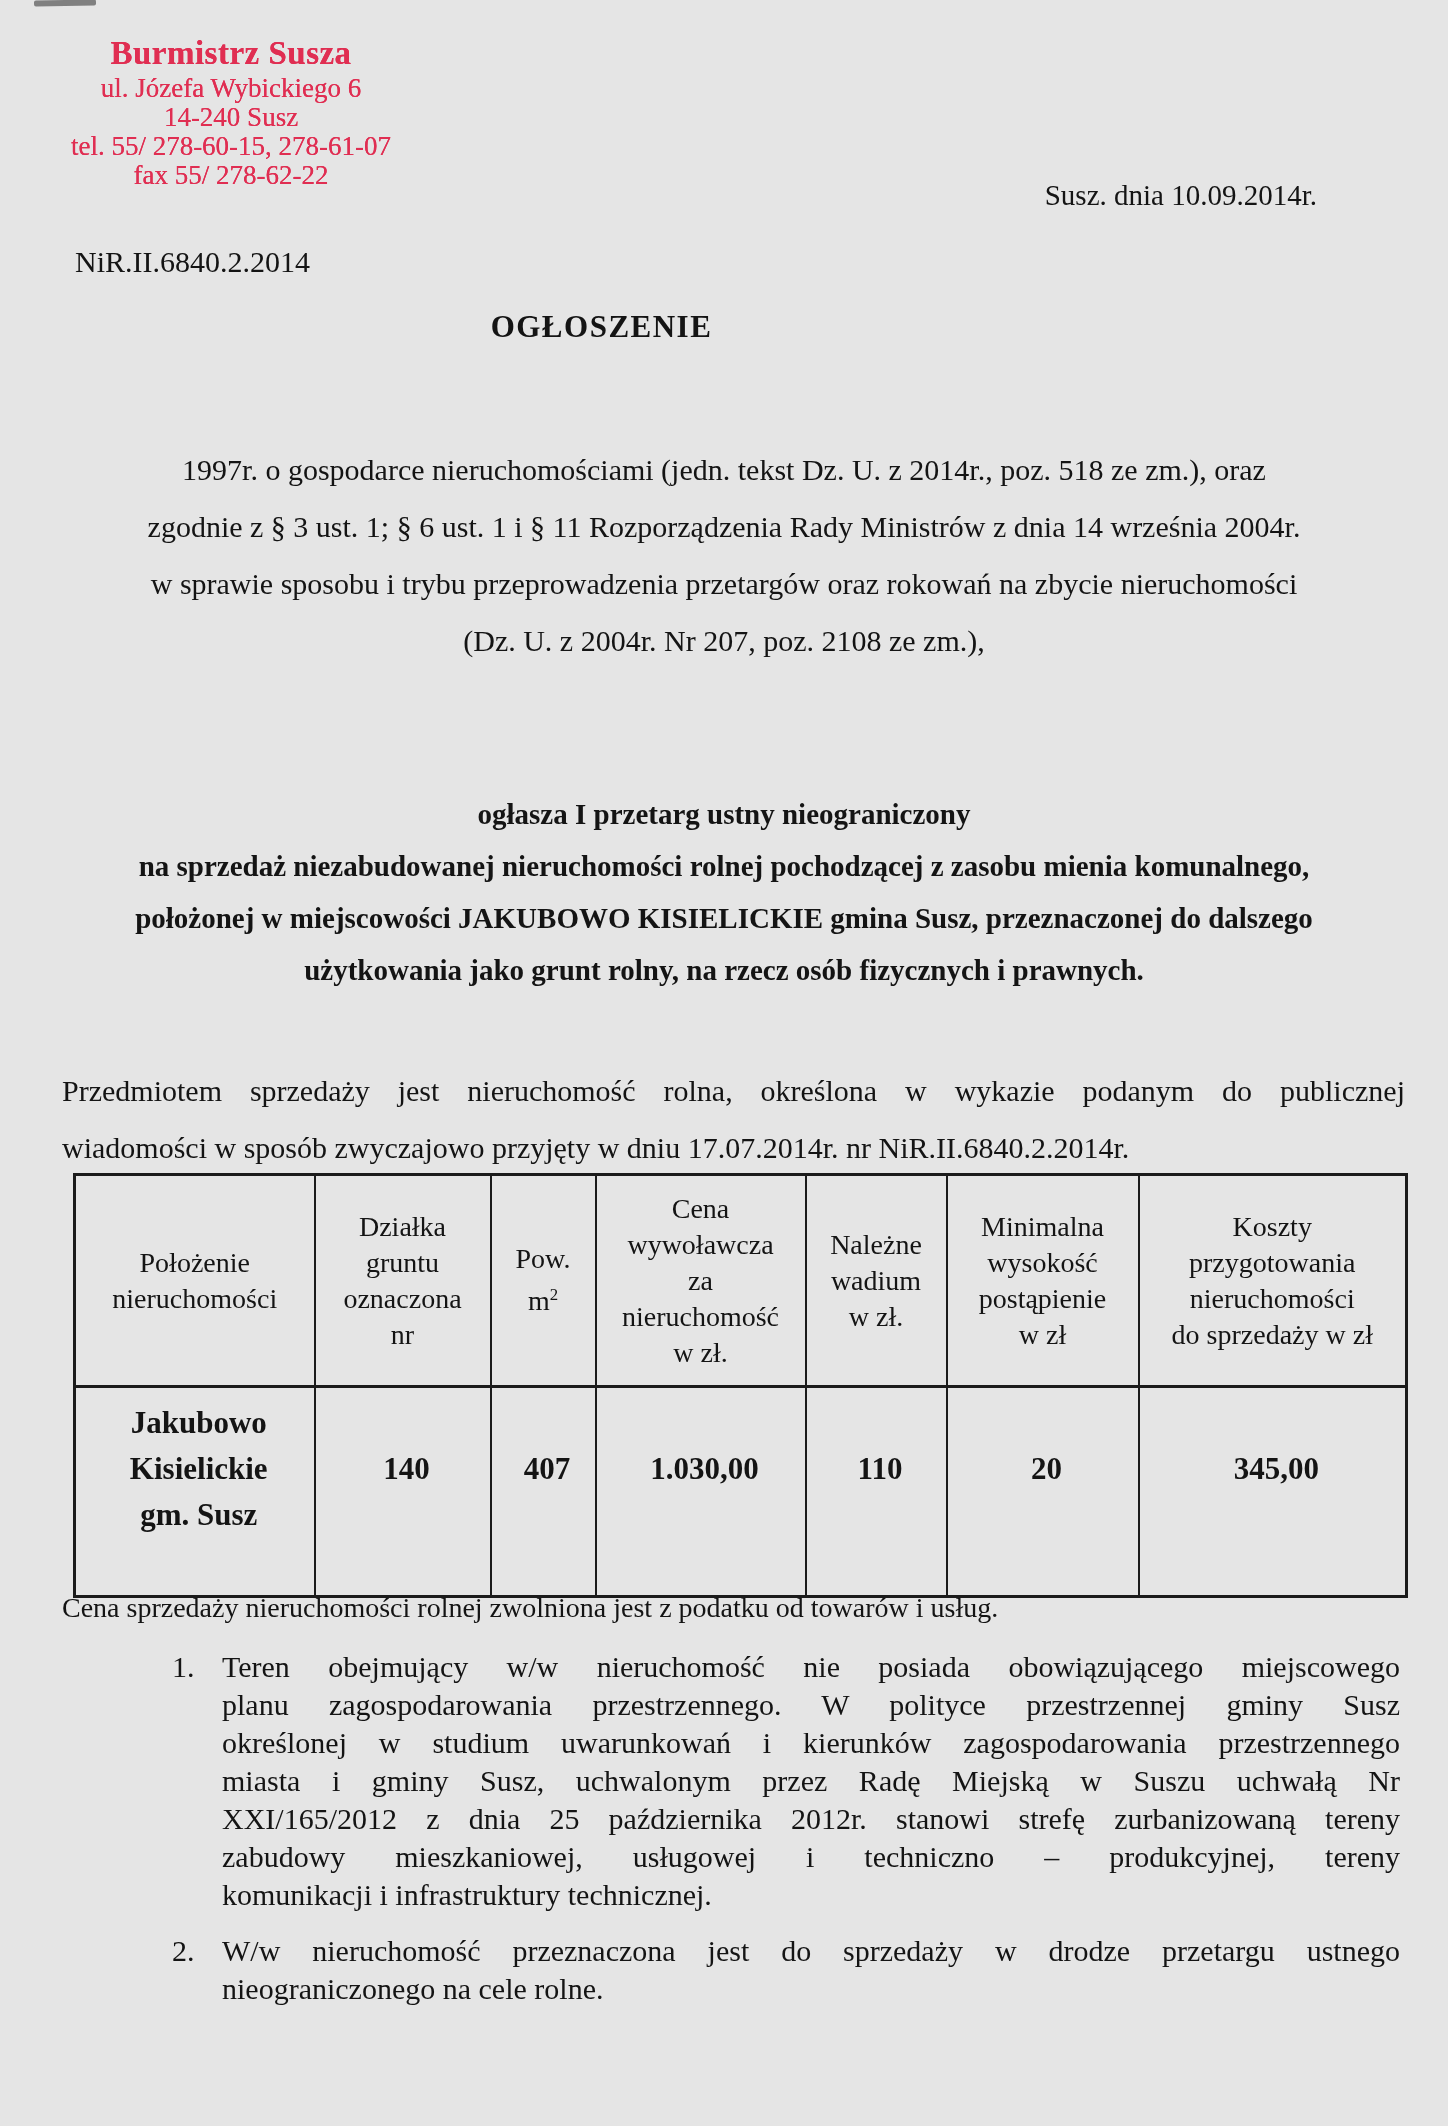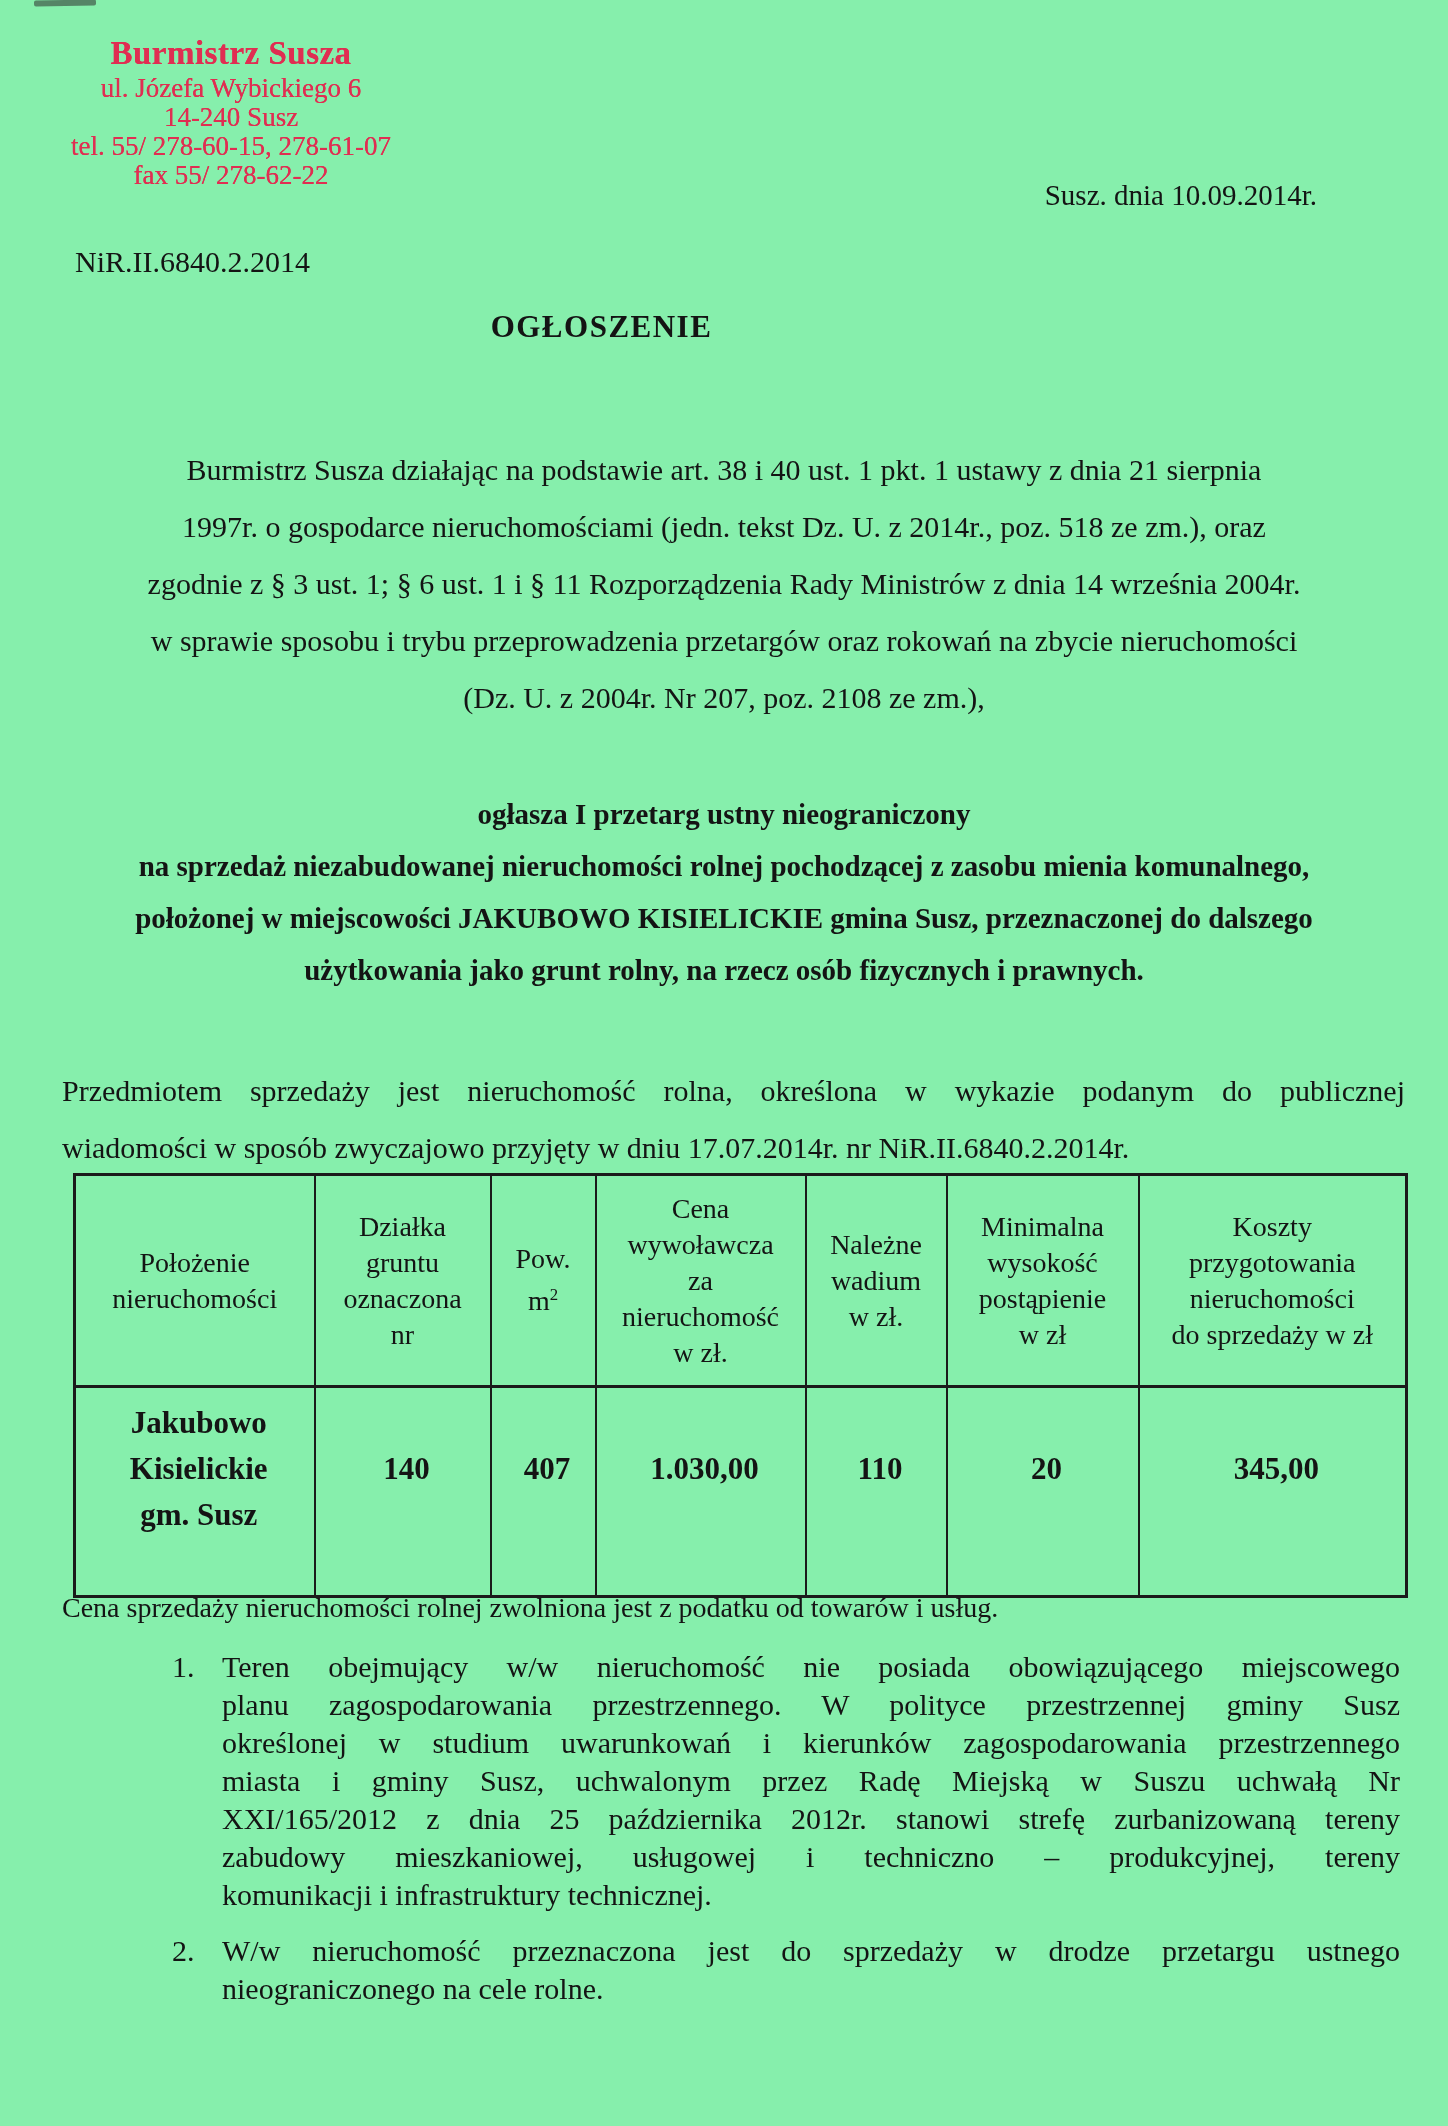--- a/index.html
+++ b/index.html
@@ -1,21 +1,21 @@
 <!DOCTYPE html>
 <html lang="pl"><head>
 <meta charset="utf-8">
 <title>Ogłoszenie</title>
 <style>
   * { margin:0; padding:0; box-sizing:border-box; }
   html,body { background:#ffffff; }
   .page {
     position:relative;
     width:1448px; height:2126px;
-    background:#86efac;
+    background:#e5e5e5;
     font-family:"Liberation Serif","DejaVu Serif",serif;
     color:#141414;
     overflow:hidden;
   }
   .scan-speck {
     position:absolute; top:0; left:34px; width:62px; height:6px;
     background:rgba(45,45,45,.55); border-radius:2px;
     transform:rotate(-1deg);
   }
   
@@ -93,21 +93,20 @@
     <div class="stamp-line">fax 55/ 278-62-22</div>
   </div>
 
   <div class="date-line">Susz. dnia 10.09.2014r.</div>
 
   <div class="ref">NiR.II.6840.2.2014</div>
 
   <div class="title">OGŁOSZENIE</div>
 
   <div class="legal">
-    <div>Burmistrz Susza działając na podstawie art. 38 i 40 ust. 1 pkt. 1 ustawy z dnia 21 sierpnia</div>
     <div>1997r. o gospodarce nieruchomościami (jedn. tekst Dz. U. z 2014r., poz. 518 ze zm.), oraz</div>
     <div>zgodnie z § 3 ust. 1; § 6 ust. 1 i § 11 Rozporządzenia Rady Ministrów z dnia 14 września 2004r.</div>
     <div>w sprawie sposobu i trybu przeprowadzenia przetargów oraz rokowań na zbycie nieruchomości</div>
     <div>(Dz. U. z 2004r. Nr 207, poz. 2108 ze zm.),</div>
   </div>
 
   <div class="announce">
     <div>ogłasza I przetarg ustny nieograniczony</div>
     <div>na sprzedaż niezabudowanej nieruchomości rolnej pochodzącej z zasobu mienia komunalnego,</div>
     <div>położonej w miejscowości JAKUBOWO KISIELICKIE gmina Susz, przeznaczonej do dalszego</div>

